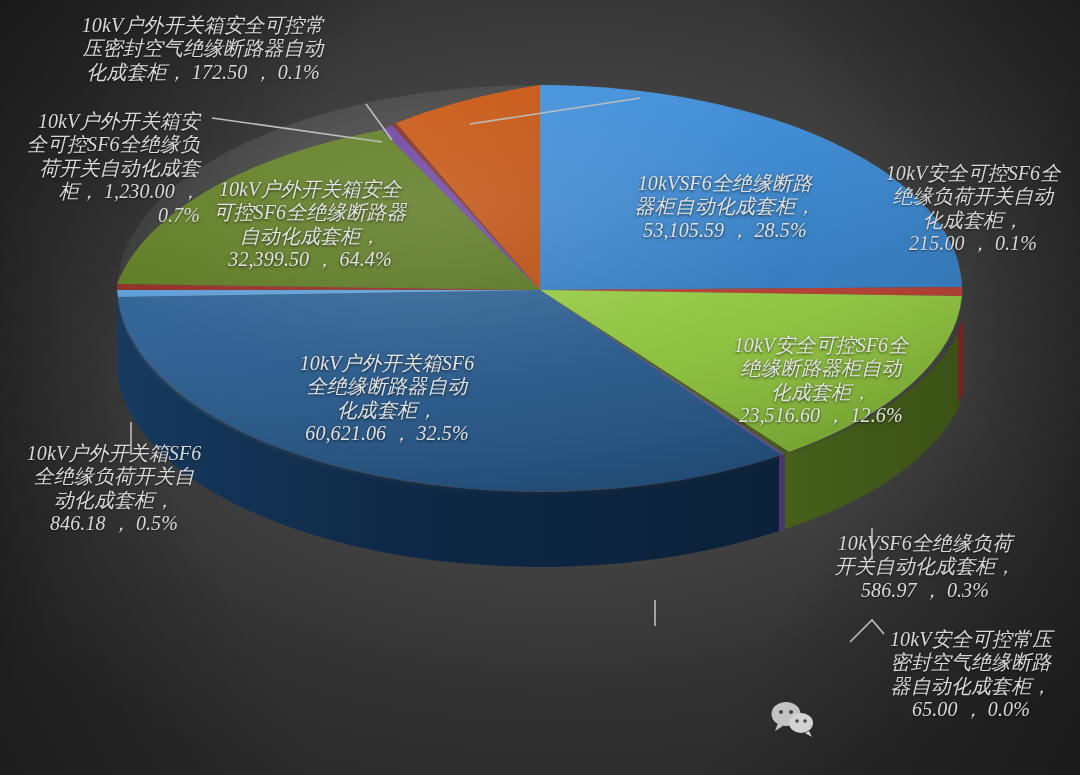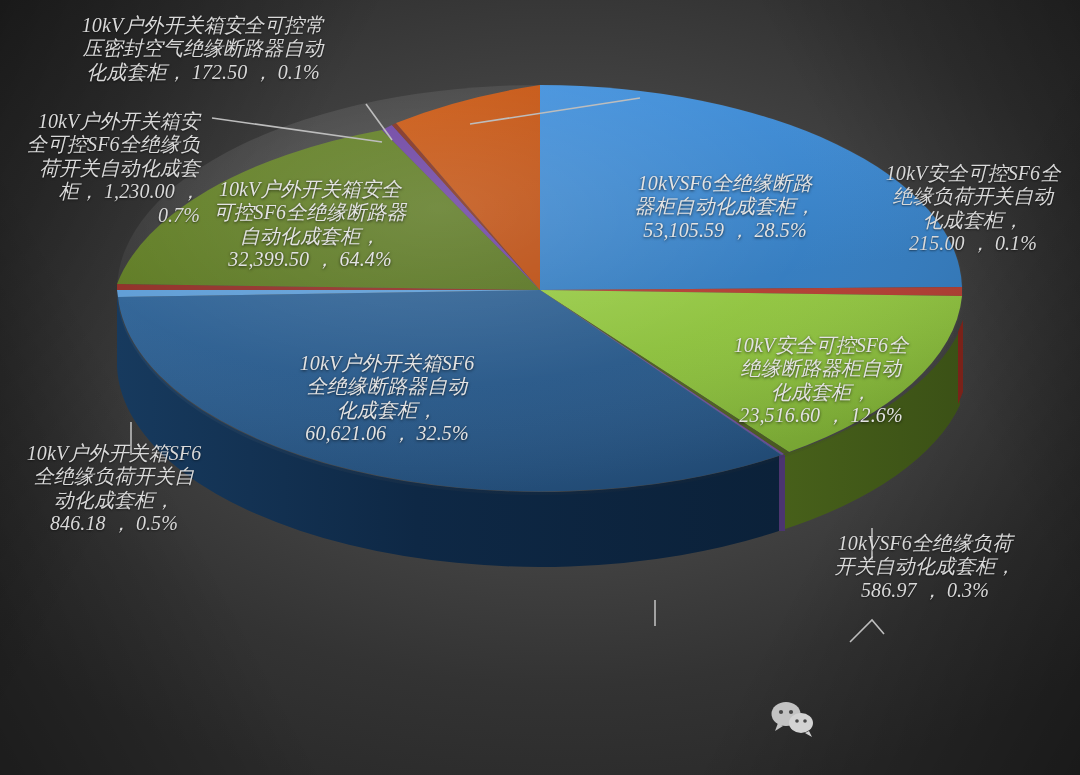--- a/index.html
+++ b/index.html
@@ -183,20 +183,24 @@
   <div class="lbl" style="left:0px;top:442px;width:228px;">10kV户外开关箱SF6
 全绝缘负荷开关自
 动化成套柜，
 846.18 ， 0.5%</div>
 
   <div class="lbl" style="left:814px;top:508px;width:222px;margin-top:24px;">10kVSF6全绝缘负荷
 开关自动化成套柜，
 586.97 ， 0.3%</div>
 
 
+  <div class="lbl" style="left:864px;top:628px;width:214px;">10kV安全可控常压
+密封空气绝缘断路
+器自动化成套柜，
+65.00 ， 0.0%</div>
 
   <div id="watermark">
     <svg width="44" height="38" viewBox="0 0 44 38">
       <ellipse cx="15" cy="14" rx="14.5" ry="12" fill="#d0d0d0"></ellipse>
       <path d="M 7,23 L 4,31 L 12,26 Z" fill="#d0d0d0"></path>
       <circle cx="10" cy="12" r="2.1" fill="#4a4a4a"></circle>
       <circle cx="20" cy="12" r="2.1" fill="#4a4a4a"></circle>
       <ellipse cx="30" cy="23" rx="12" ry="10" fill="#e2e2e2"></ellipse>
       <path d="M 38,31 L 41,37 L 34,33 Z" fill="#e2e2e2"></path>
       <circle cx="26" cy="21" r="1.8" fill="#4a4a4a"></circle>

